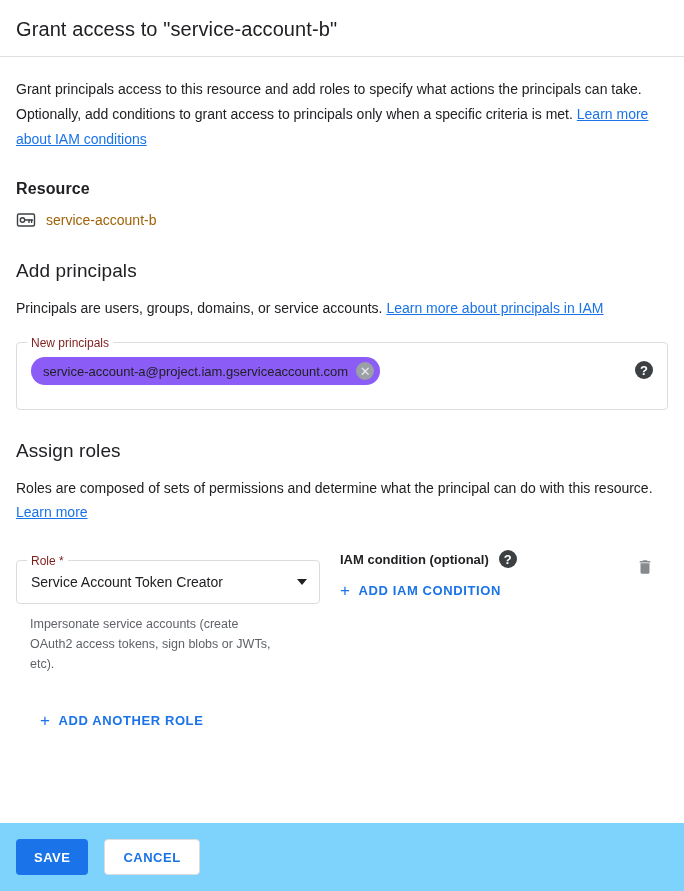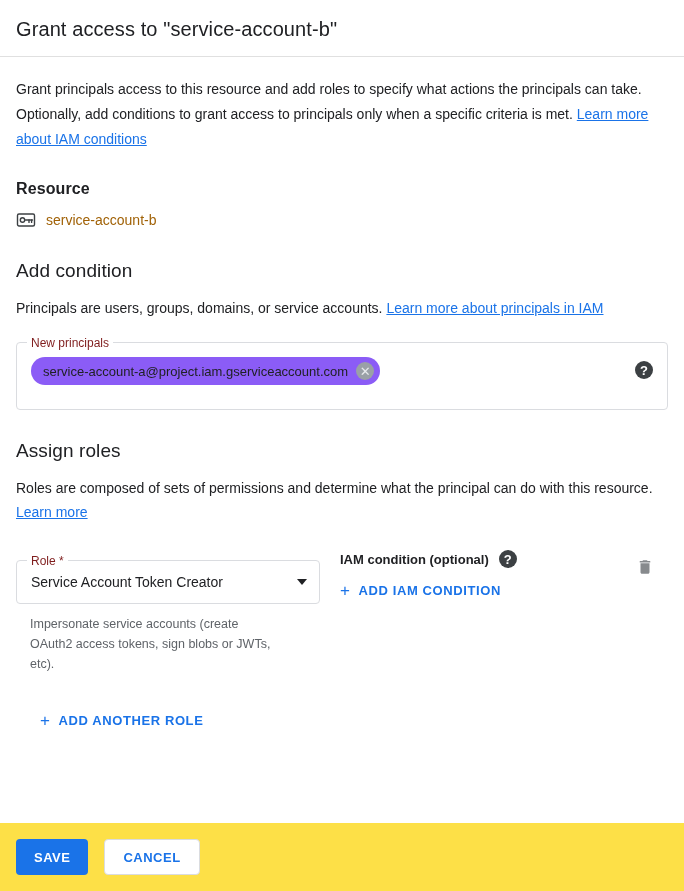--- a/index.html
+++ b/index.html
@@ -239,21 +239,21 @@
   }
   .footer {
     position: absolute;
     left: 0;
     right: 0;
     bottom: 0;
     padding: 16px;
     display: flex;
     gap: 16px;
     align-items: center;
-    background: #fde047;
+    background: #7dd3fc;
   }
   .btn-primary {
     background: #1a73e8;
     color: #ffffff;
     border: none;
     border-radius: 4px;
     height: 36px;
     padding: 0 18px;
     font-size: 13px;
     font-weight: 700;
@@ -297,21 +297,21 @@
         <svg width="20" height="20" viewBox="0 0 20 20" fill="none" xmlns="http://www.w3.org/2000/svg">
           <rect x="1.5" y="4" width="17" height="12" rx="1.5" stroke="#3c4043" stroke-width="1.4"></rect>
           <circle cx="6.5" cy="10" r="2.2" stroke="#3c4043" stroke-width="1.4"></circle>
           <path d="M9.5 10h7" stroke="#3c4043" stroke-width="1.4" stroke-linecap="round"></path>
           <path d="M13 10v2.4M15.6 10v2.4" stroke="#3c4043" stroke-width="1.4" stroke-linecap="round"></path>
         </svg>
       </span>
       <span>service-account-b</span>
     </div>
 
-    <div class="section-title big">Add condition</div>
+    <div class="section-title big">Add principals</div>
     <p class="helper-text">
       <span>Principals are users, groups, domains, or service accounts.</span>
       <a class="link">Learn more about principals in IAM</a>
     </p>
 
     <div class="field-outline">
       <span class="field-legend">New principals</span>
       <span class="chip">
         <span>service-account-a@project.iam.gserviceaccount.com</span>
         <span class="chip-remove">✕</span>

